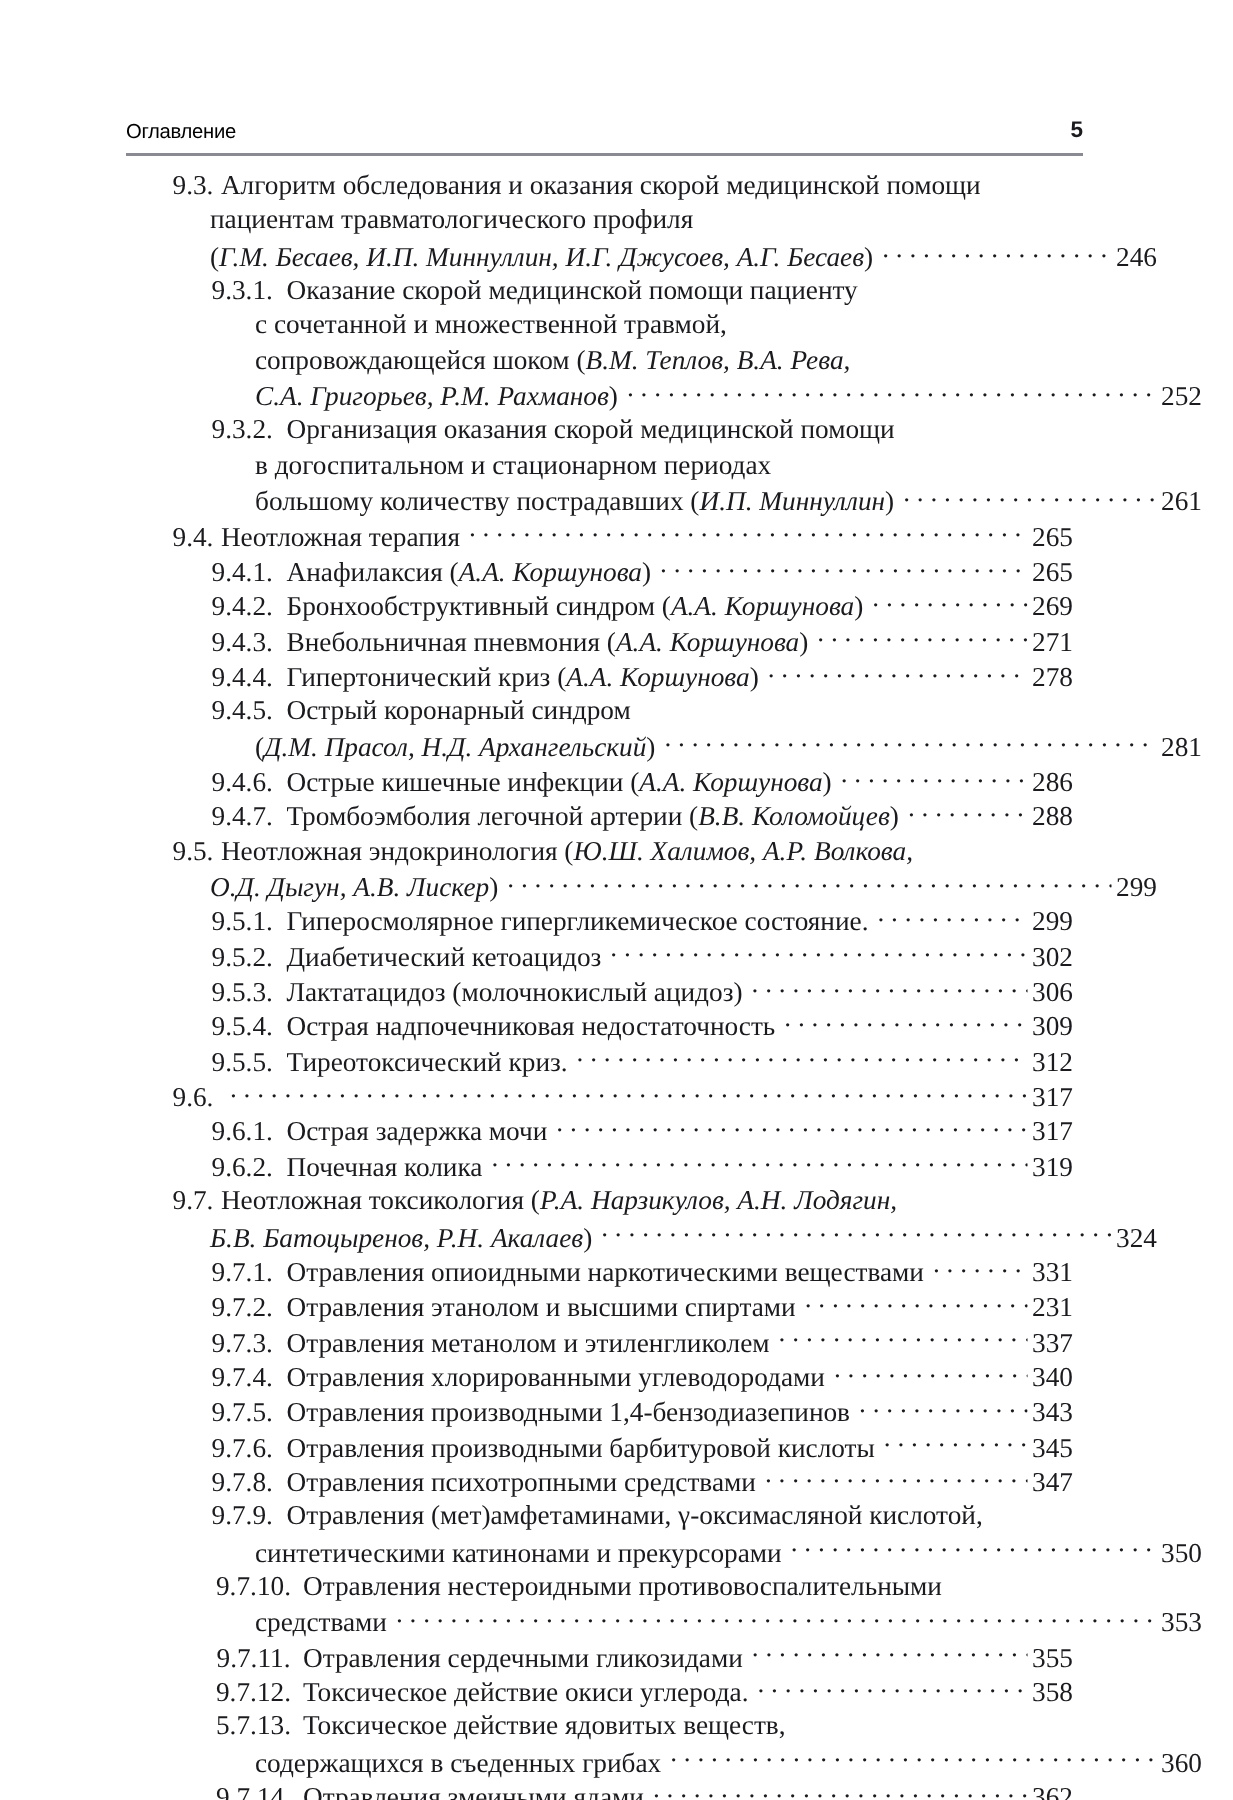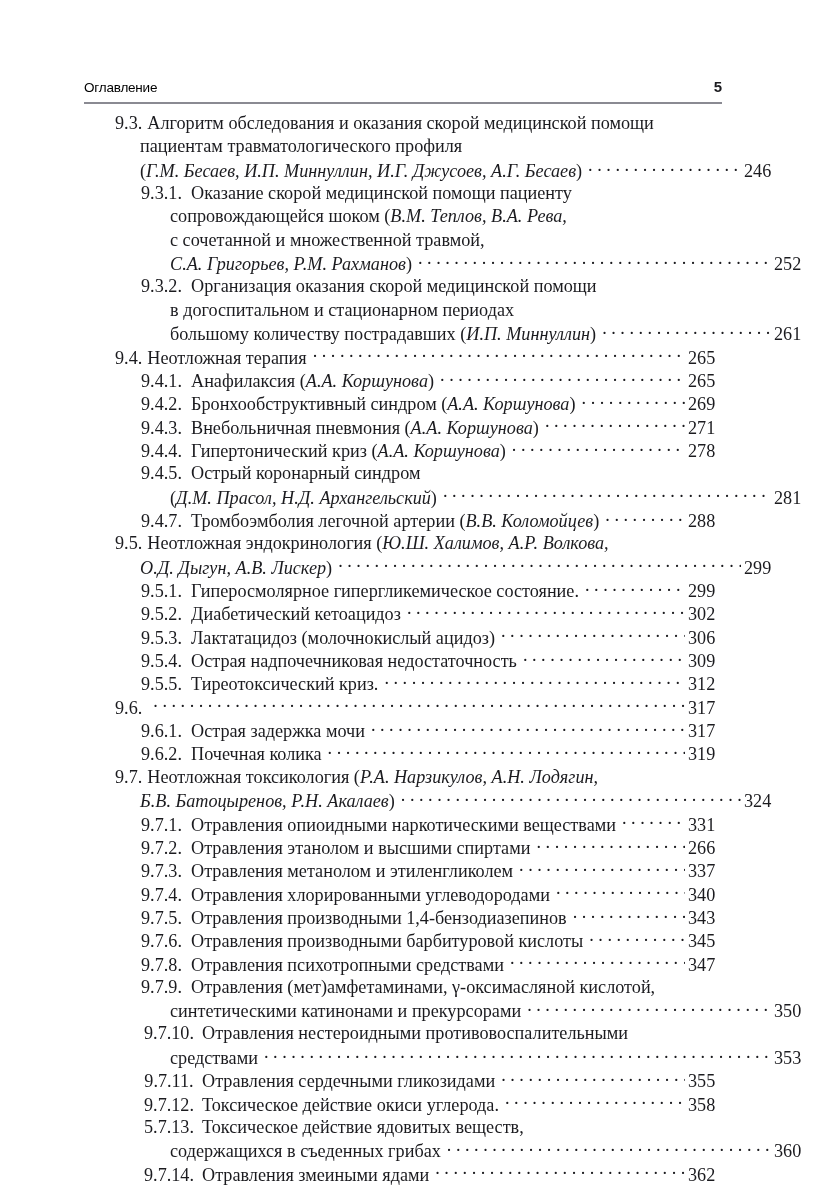--- a/index.html
+++ b/index.html
@@ -150,24 +150,24 @@
         <span class="leader"></span>
         <span class="folio">246</span>
       </div>
     </div>
     <div class="toc-entry">
       <div class="toc-line lvl2 nolead">
         <span class="num">9.3.1.</span>
         <span class="txt">Оказание скорой медицинской помощи пациенту</span>
       </div>
       <div class="toc-line lvl2-cont nolead">
+        <span class="txt">с сочетанной и множественной травмой,</span>
+      </div>
+      <div class="toc-line lvl2-cont nolead">
         <span class="txt">сопровождающейся шоком (<span class="au">В.М. Теплов, В.А. Рева,</span></span>
-      </div>
-      <div class="toc-line lvl2-cont nolead">
-        <span class="txt">с сочетанной и множественной травмой,</span>
       </div>
       <div class="toc-line lvl2-cont">
         <span class="txt"><span class="au">С.А. Григорьев, Р.М. Рахманов</span>)</span>
         <span class="leader"></span>
         <span class="folio">252</span>
       </div>
     </div>
     <div class="toc-entry">
       <div class="toc-line lvl2 nolead">
         <span class="num">9.3.2.</span>
@@ -228,20 +228,28 @@
         <span class="txt">Острый коронарный синдром</span>
       </div>
       <div class="toc-line lvl2-cont">
         <span class="txt">(<span class="au">Д.М. Прасол, Н.Д. Архангельский</span>)</span>
         <span class="leader"></span>
         <span class="folio">281</span>
       </div>
     </div>
     <div class="toc-entry">
       <div class="toc-line lvl2">
+        <span class="num">9.4.6.</span>
+        <span class="txt">Острые кишечные инфекции (<span class="au">А.А. Коршунова</span>)</span>
+        <span class="leader"></span>
+        <span class="folio">286</span>
+      </div>
+    </div>
+    <div class="toc-entry">
+      <div class="toc-line lvl2">
         <span class="num">9.4.7.</span>
         <span class="txt">Тромбоэмболия легочной артерии (<span class="au">В.В. Коломойцев</span>)</span>
         <span class="leader"></span>
         <span class="folio">288</span>
       </div>
     </div>
     <div class="toc-entry">
       <div class="toc-line lvl1 nolead">
         <span class="num">9.5.</span>
         <span class="txt">Неотложная эндокринология (<span class="au">Ю.Ш. Халимов, А.Р. Волкова,</span></span>
@@ -332,21 +340,21 @@
         <span class="txt">Отравления опиоидными наркотическими веществами</span>
         <span class="leader"></span>
         <span class="folio">331</span>
       </div>
     </div>
     <div class="toc-entry">
       <div class="toc-line lvl2">
         <span class="num">9.7.2.</span>
         <span class="txt">Отравления этанолом и высшими спиртами</span>
         <span class="leader"></span>
-        <span class="folio">266</span>
+        <span class="folio">231</span>
       </div>
     </div>
     <div class="toc-entry">
       <div class="toc-line lvl2">
         <span class="num">9.7.3.</span>
         <span class="txt">Отравления метанолом и этиленгликолем</span>
         <span class="leader"></span>
         <span class="folio">337</span>
       </div>
     </div>

